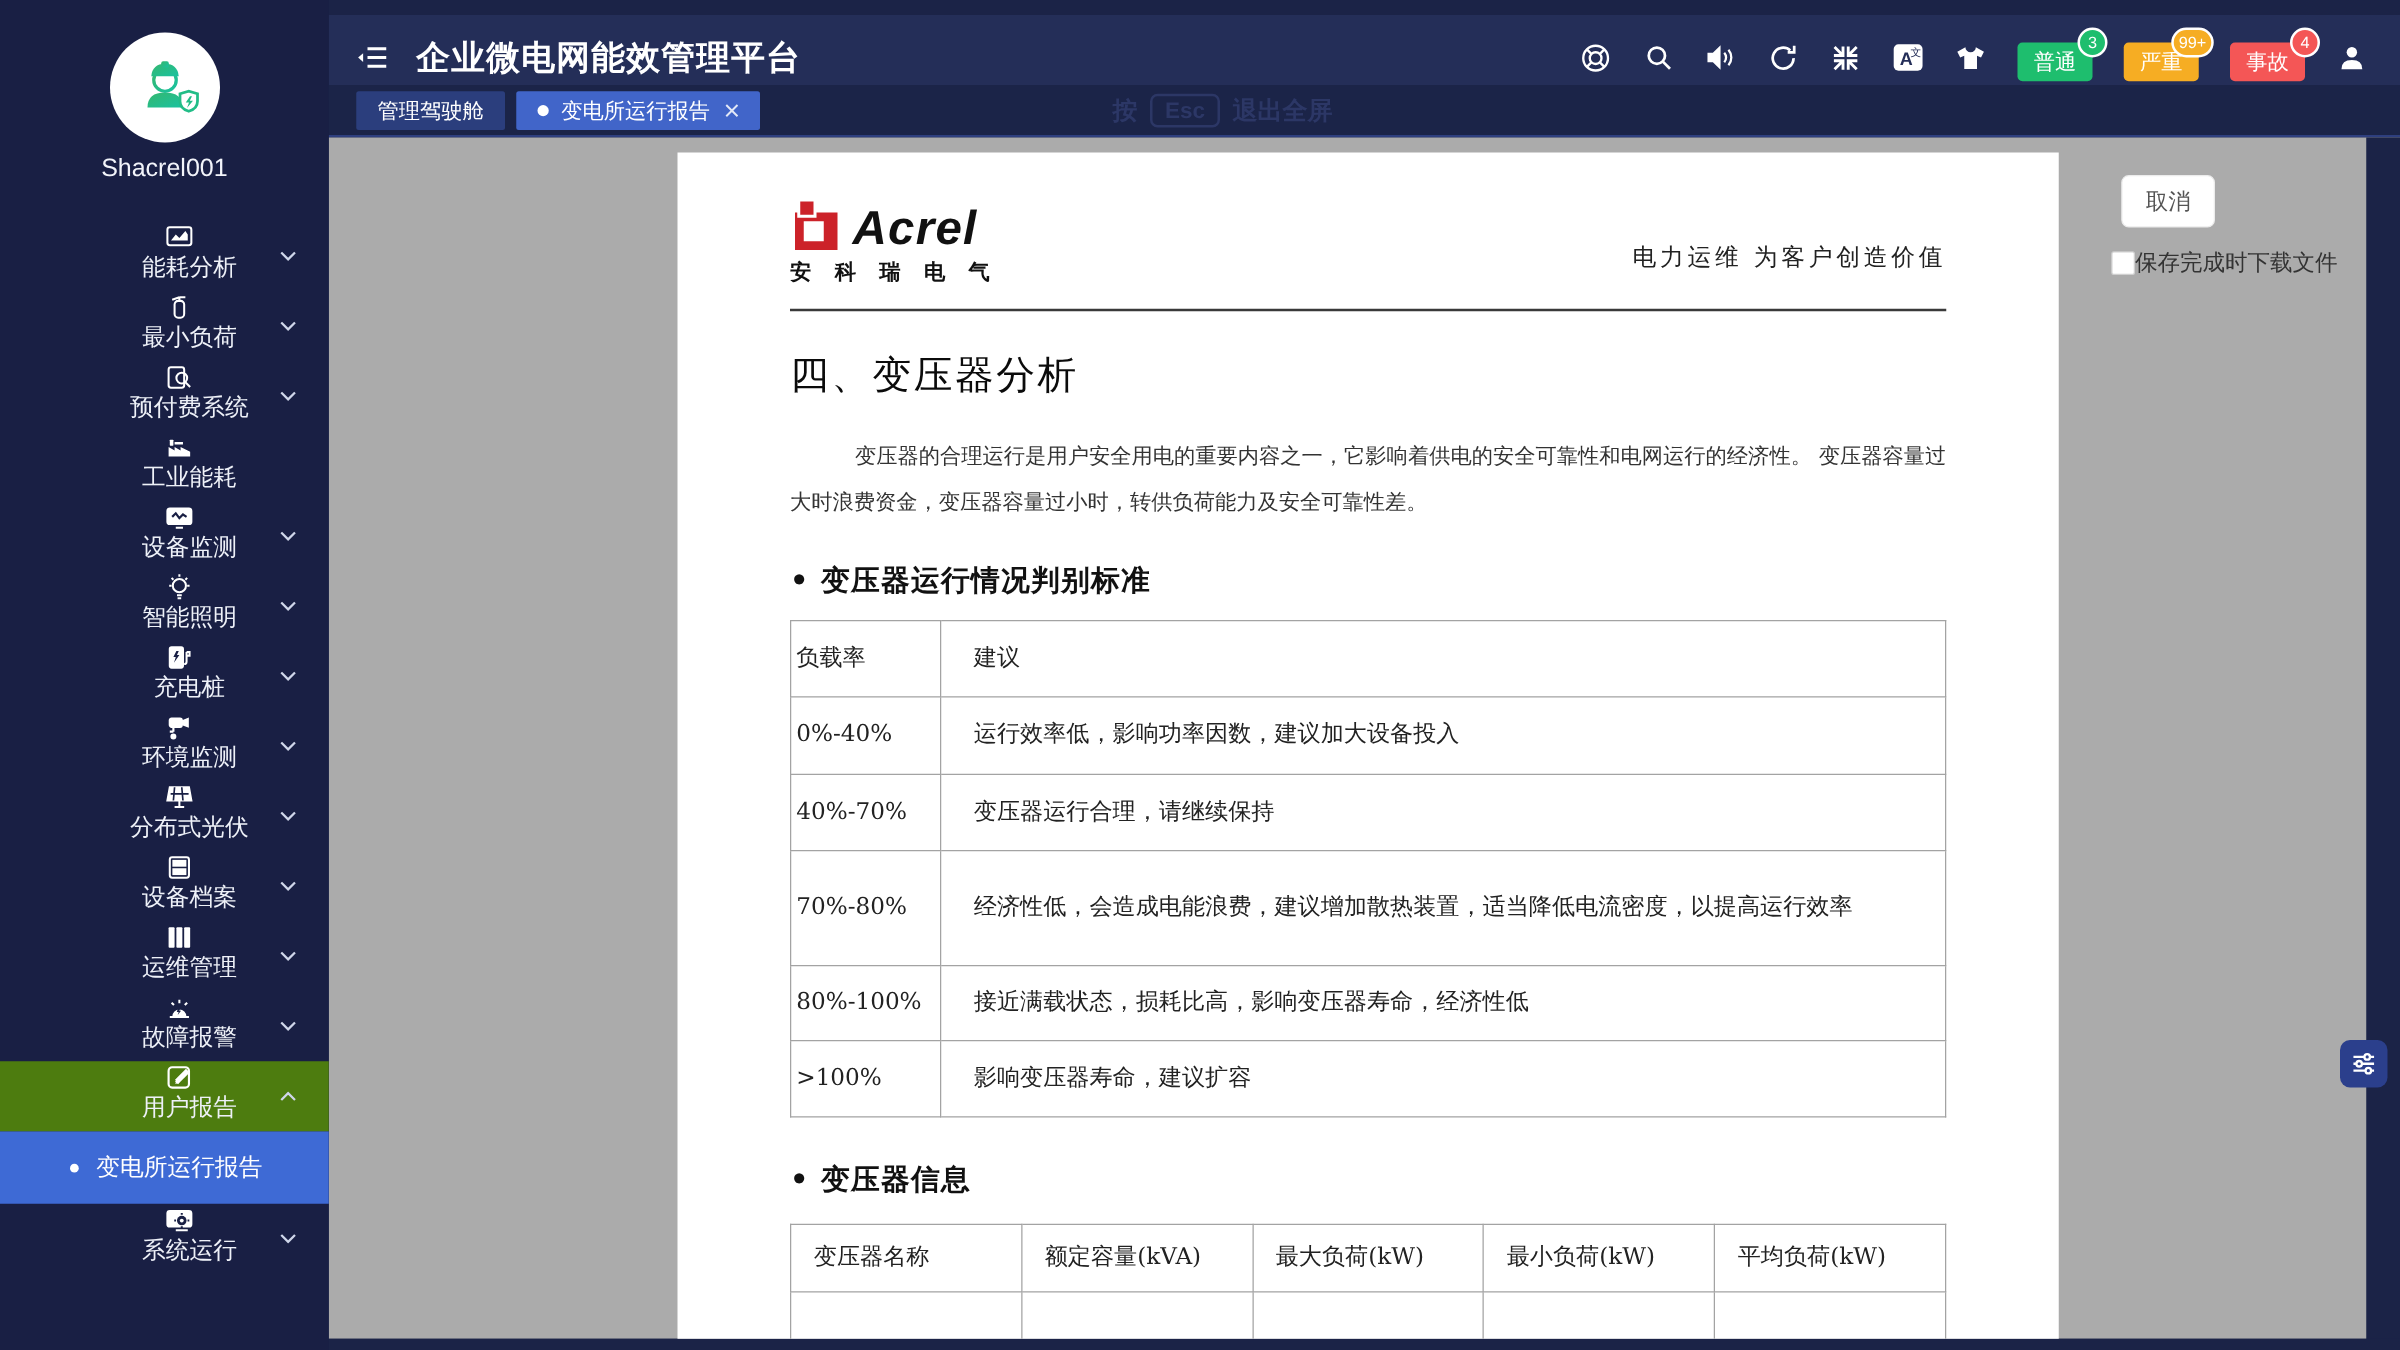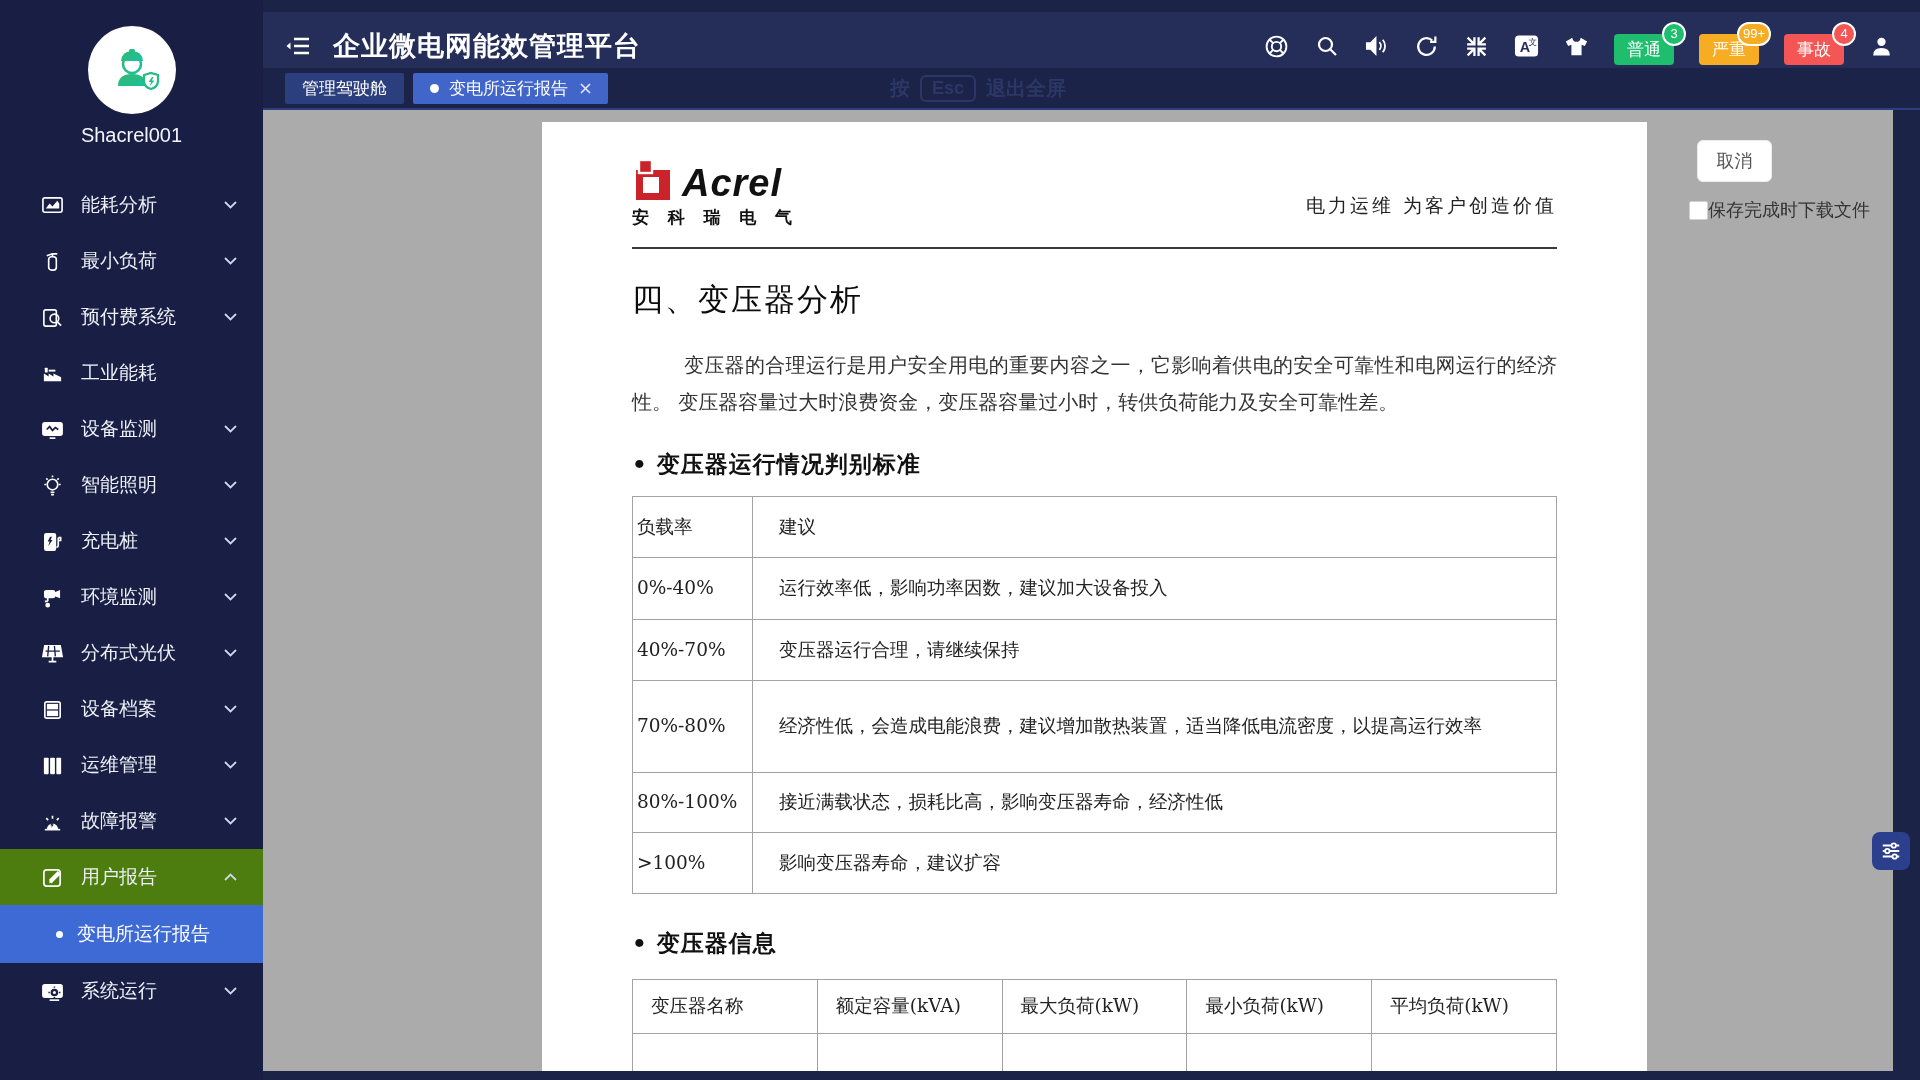--- a/index.html
+++ b/index.html
@@ -9,21 +9,21 @@
 
   
   .sidebar { position:absolute; left:0; top:0; width:263px; height:1080px;
     background:#191f44; color:#fff; z-index:5; }
   .avatar-wrap { display:flex; justify-content:center; padding-top:26px; }
   .avatar { width:88px; height:88px; border-radius:50%; background:#fff;
     display:flex; align-items:center; justify-content:center; }
   .username { text-align:center; font-size:20px; color:#f2f4fa; margin-top:10px; }
   .menu { margin-top:30px; }
   .menu-item { position:relative; height:56px; display:flex; align-items:center;
-    padding-left:40px; font-size:19px; color:#eef1f8; cursor:pointer; }
+    padding-left:40px; font-size:19px; color:#eef1f8; cursor:pointer;flex-direction:column; }
   .menu-item .mi-icon { width:24px; height:24px; margin-right:17px; flex:none;
     display:flex; align-items:center; justify-content:center; }
   .menu-item .chev { position:absolute; right:26px; top:50%; transform:translateY(-50%); }
   .menu-item.parent-active { background:#4d7c0f;font-family:Liberation Serif, serif; }
   .submenu-item { height:58px; display:flex; align-items:center; padding-left:56px;
     background:#3e6ad5; color:#fff; font-size:19px; cursor:pointer; }
   .submenu-item .dot { width:7px; height:7px; border-radius:50%; background:#fff;
     margin-right:14px; }
 
   
@@ -81,21 +81,21 @@
   .brand { display:flex; flex-direction:column;justify-content:flex-end; }
   .brand-top { display:flex; align-items:flex-end; gap:8px; }
   .brand-name { font-size:38px; font-weight:900; font-style:italic; color:#111;
     font-family:"Liberation Sans",sans-serif; letter-spacing:1px; line-height:1; }
   .brand-sub { font-size:17px; font-weight:700; letter-spacing:7px; color:#111;
     margin-top:4px; font-family:"Liberation Sans",sans-serif; }
   .slogan { font-size:19px; color:#222; letter-spacing:3px; padding-bottom:10px; }
   .doc-hr { border:none; border-top:2px solid #3a3a3a; margin-top:18px; }
   .doc-title { font-size:31px; font-weight:400; color:#0b0b0b; margin-top:30px;
     letter-spacing:2px; }
-  .doc-para { font-size:20px; line-height:37px; text-align:justify;
+  .doc-para { font-size:17px; line-height:37px; text-align:justify;
     text-indent:52px; color:#333; margin-top:26px; }
   .sec-head { font-size:23px; font-weight:700; color:#111; margin-top:28px;
     letter-spacing:1px; }
   table.doc-table { width:100%; border-collapse:collapse; margin-top:16px;
     font-size:18.5px; color:#222; }
   table.doc-table td, table.doc-table th { border:1.5px solid #a3a3a3;
     font-weight:400; text-align:left; vertical-align:middle; line-height:1.85; }
   .t1-c1 { width:120px; padding-left:4px; }
   .t1-c2 { padding-left:26px; padding-right:22px; }
   table.t2 td { height:54px; padding-left:18px; }

